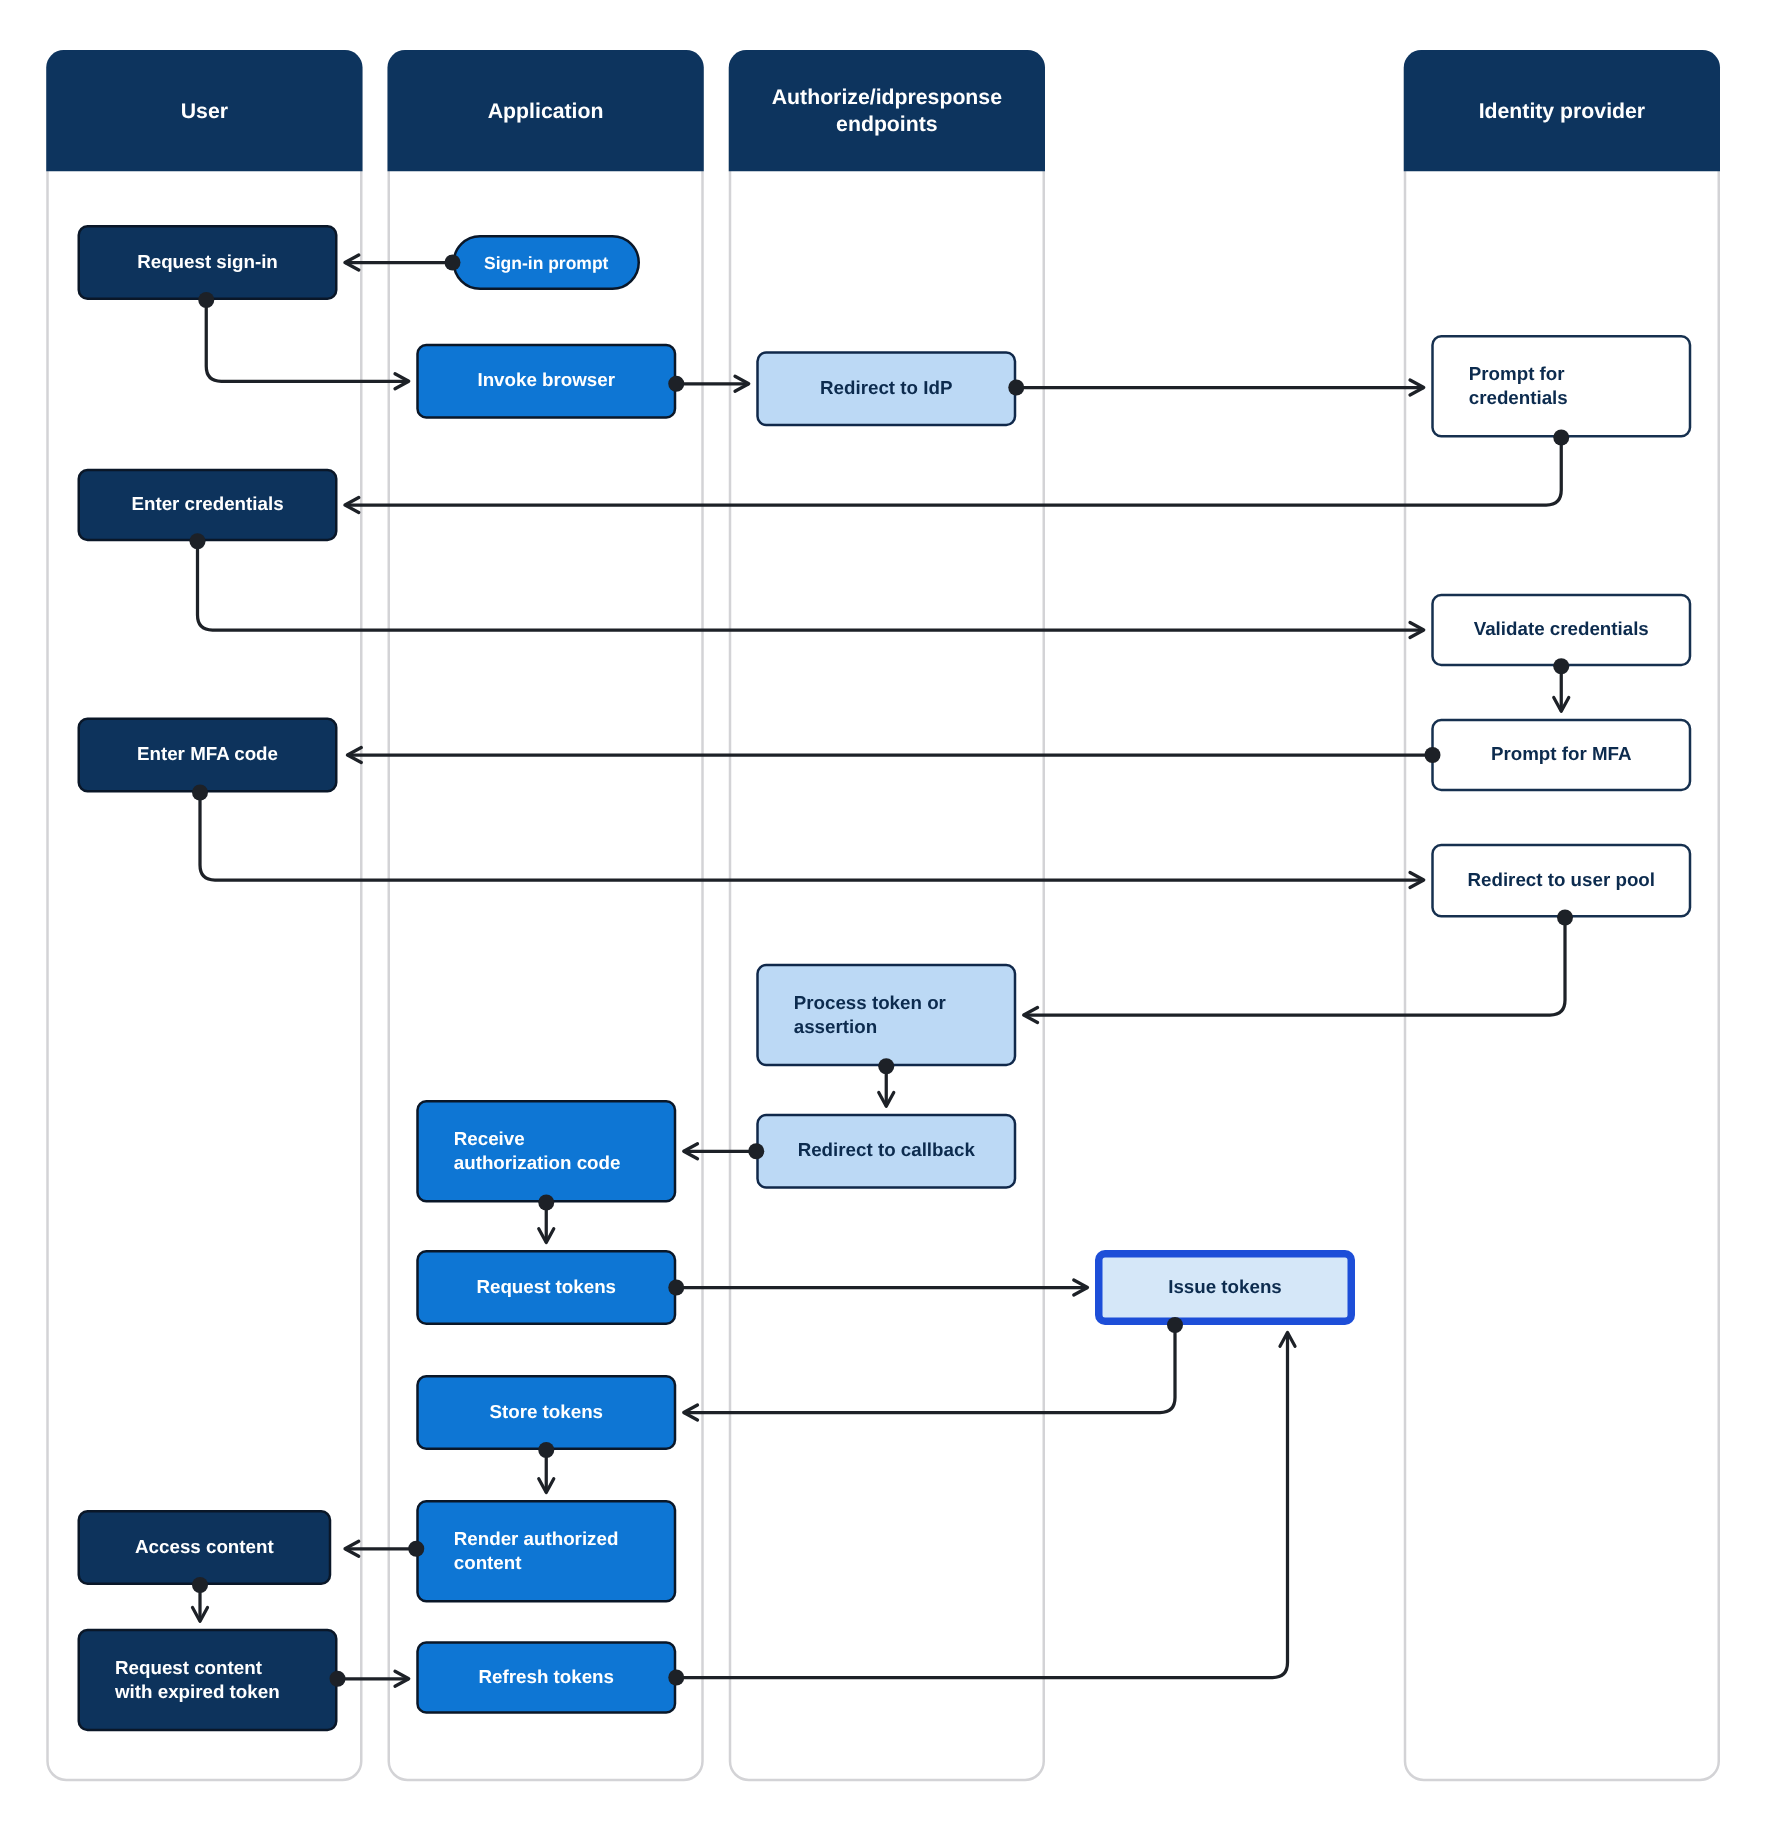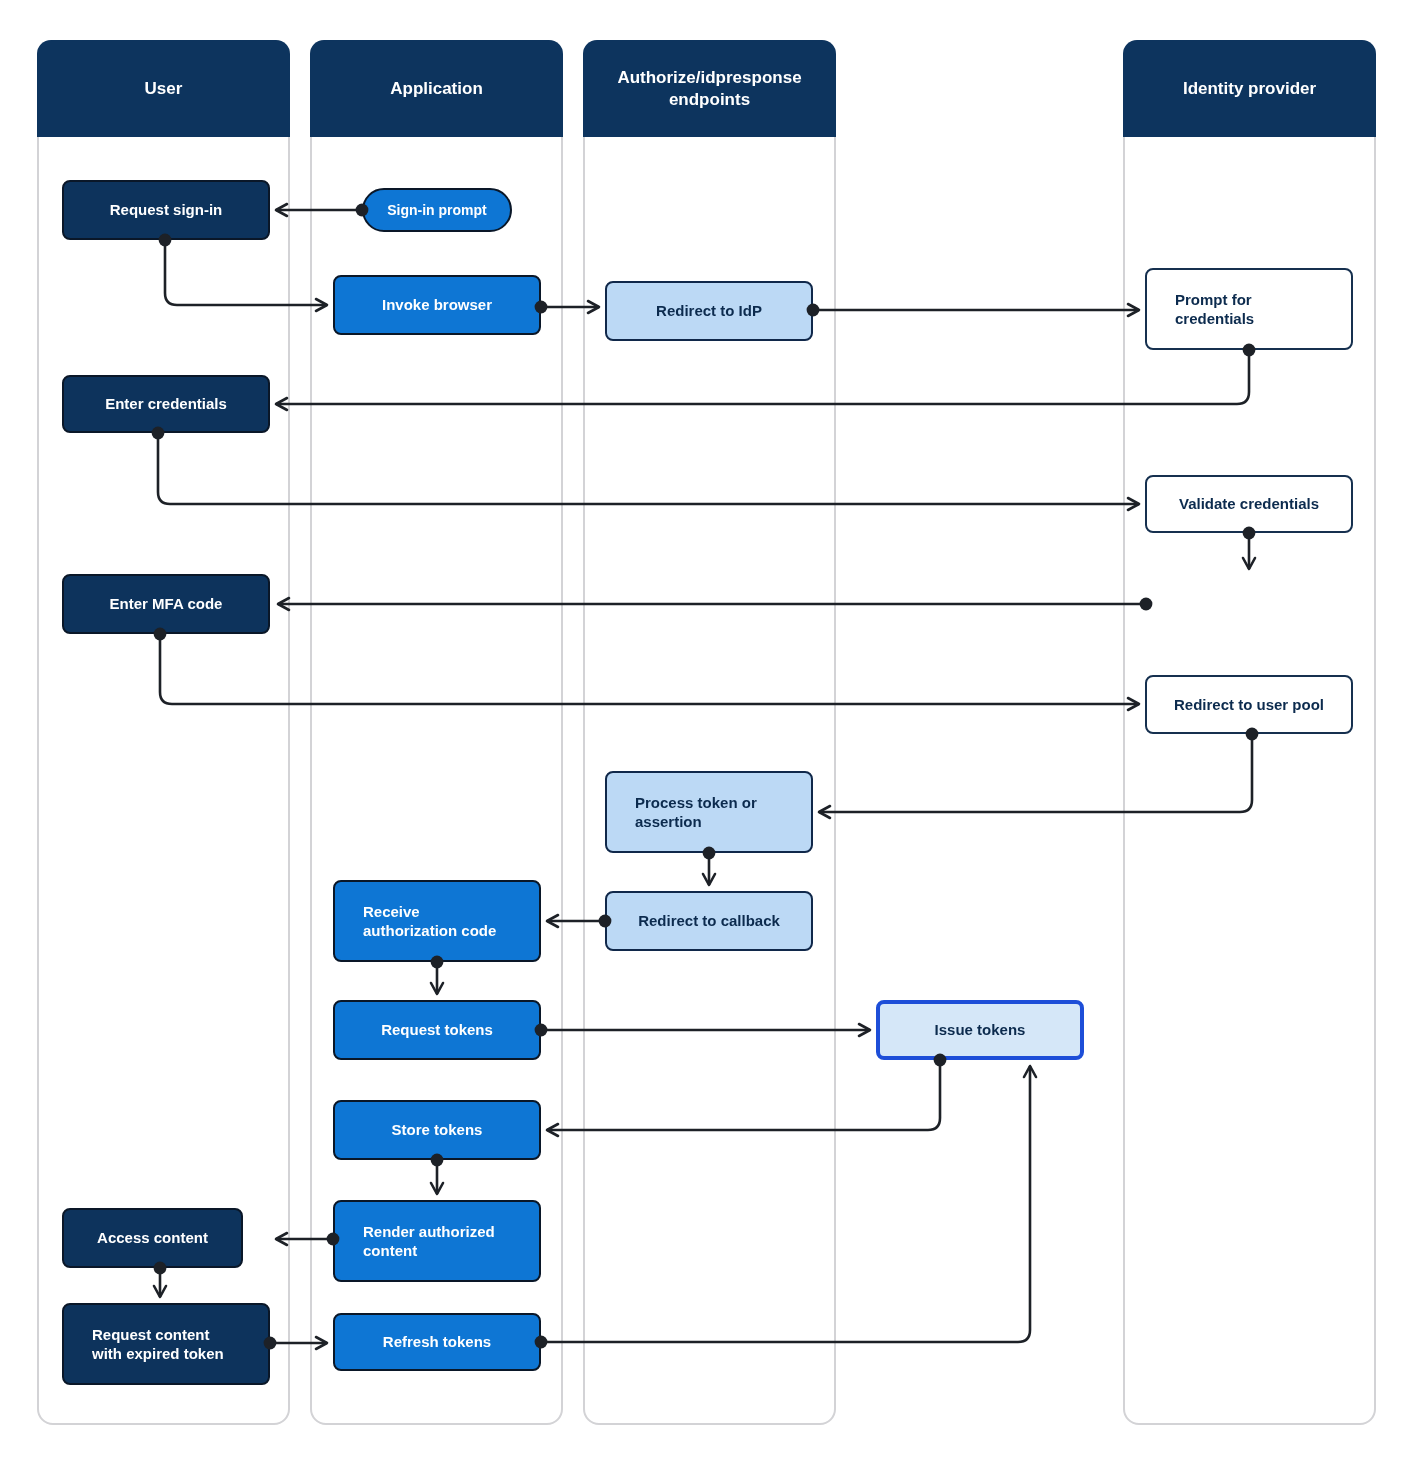--- a/index.html
+++ b/index.html
@@ -25,21 +25,21 @@
         display:flex;align-items:center;justify-content:center;text-align:center;
         font-size:17px;font-weight:700;line-height:1.25;padding:0 14px;}
 
   .node{position:absolute;display:flex;align-items:center;justify-content:center;
         text-align:left;font-weight:700;font-size:15px;line-height:1.3;
         border-radius:8px;padding:0 8px;}
   .node.tall{padding:0 28px;}
   .node.dark{background:var(--dark-node);color:#ffffff;border:2.5px solid #0a1728;}
   .node.primary{background:var(--primary-node);color:#ffffff;border:2.5px solid #0a1728;}
   .node.light{background:var(--light-node);color:var(--node-dark-text);border:2px solid #10284a;}
-  .node.lighter{background:var(--lighter-node);color:var(--node-dark-text);border:4px solid #1d4ed8;}
+  .node.lighter{background:var(--lighter-node);color:var(--node-dark-text);border:6px solid #1d4ed8;}
   .node.white{background:var(--white-node);color:var(--node-dark-text);border:2px solid #16304f;}
   .node.pill{border-radius:24px;font-size:14px;}
 
   svg.wires{position:absolute;left:0;top:0;pointer-events:none;}
 </style>
 </head>
 <body>
 
 <div class="canvas">
 
@@ -66,21 +66,21 @@
 
   <div class="node dark" style="left:62px;top:180px;width:208px;height:60px">
     <span>Request sign-in</span>
   </div>
   <div class="node dark" style="left:62px;top:375px;width:208px;height:58px">
     <span>Enter credentials</span>
   </div>
   <div class="node dark" style="left:62px;top:574px;width:208px;height:60px">
     <span>Enter MFA code</span>
   </div>
-  <div class="node dark" style="left:62px;top:1208px;width:181px;height:60px">
+  <div class="node dark" style="left:62px;top:1208px;width:203px;height:60px">
     <span>Access content</span>
   </div>
   <div class="node dark tall" style="left:62px;top:1303px;width:208px;height:82px">
     <span>Request content with expired token</span>
   </div>
 
   <div class="node primary pill" style="left:362px;top:188px;width:150px;height:44px">
     <span>Sign-in prompt</span>
   </div>
   <div class="node primary" style="left:333px;top:275px;width:208px;height:60px">
@@ -115,20 +115,23 @@
   <div class="node lighter" style="left:876px;top:1000px;width:208px;height:60px">
     <span>Issue tokens</span>
   </div>
 
   <div class="node white tall" style="left:1145px;top:268px;width:208px;height:82px">
     <span>Prompt for credentials</span>
   </div>
   <div class="node white" style="left:1145px;top:475px;width:208px;height:58px">
     <span>Validate credentials</span>
   </div>
+  <div class="node white" style="left:1145px;top:575px;width:208px;height:58px">
+    <span>Prompt for MFA</span>
+  </div>
   <div class="node white" style="left:1145px;top:675px;width:208px;height:59px">
     <span>Redirect to user pool</span>
   </div>
 
   <svg class="wires" width="1414" height="1467" viewBox="0 0 1414 1467">
     <defs>
       <marker id="arrow" markerUnits="userSpaceOnUse" markerWidth="20" markerHeight="20" refX="15" refY="10" orient="auto">
         <path d="M4,4 L15,10 L4,16" fill="none" stroke="#1d2127" stroke-width="2.6" stroke-linecap="round" stroke-linejoin="round"></path>
       </marker>
       <marker id="dot" markerUnits="userSpaceOnUse" markerWidth="16" markerHeight="16" refX="8" refY="8">

